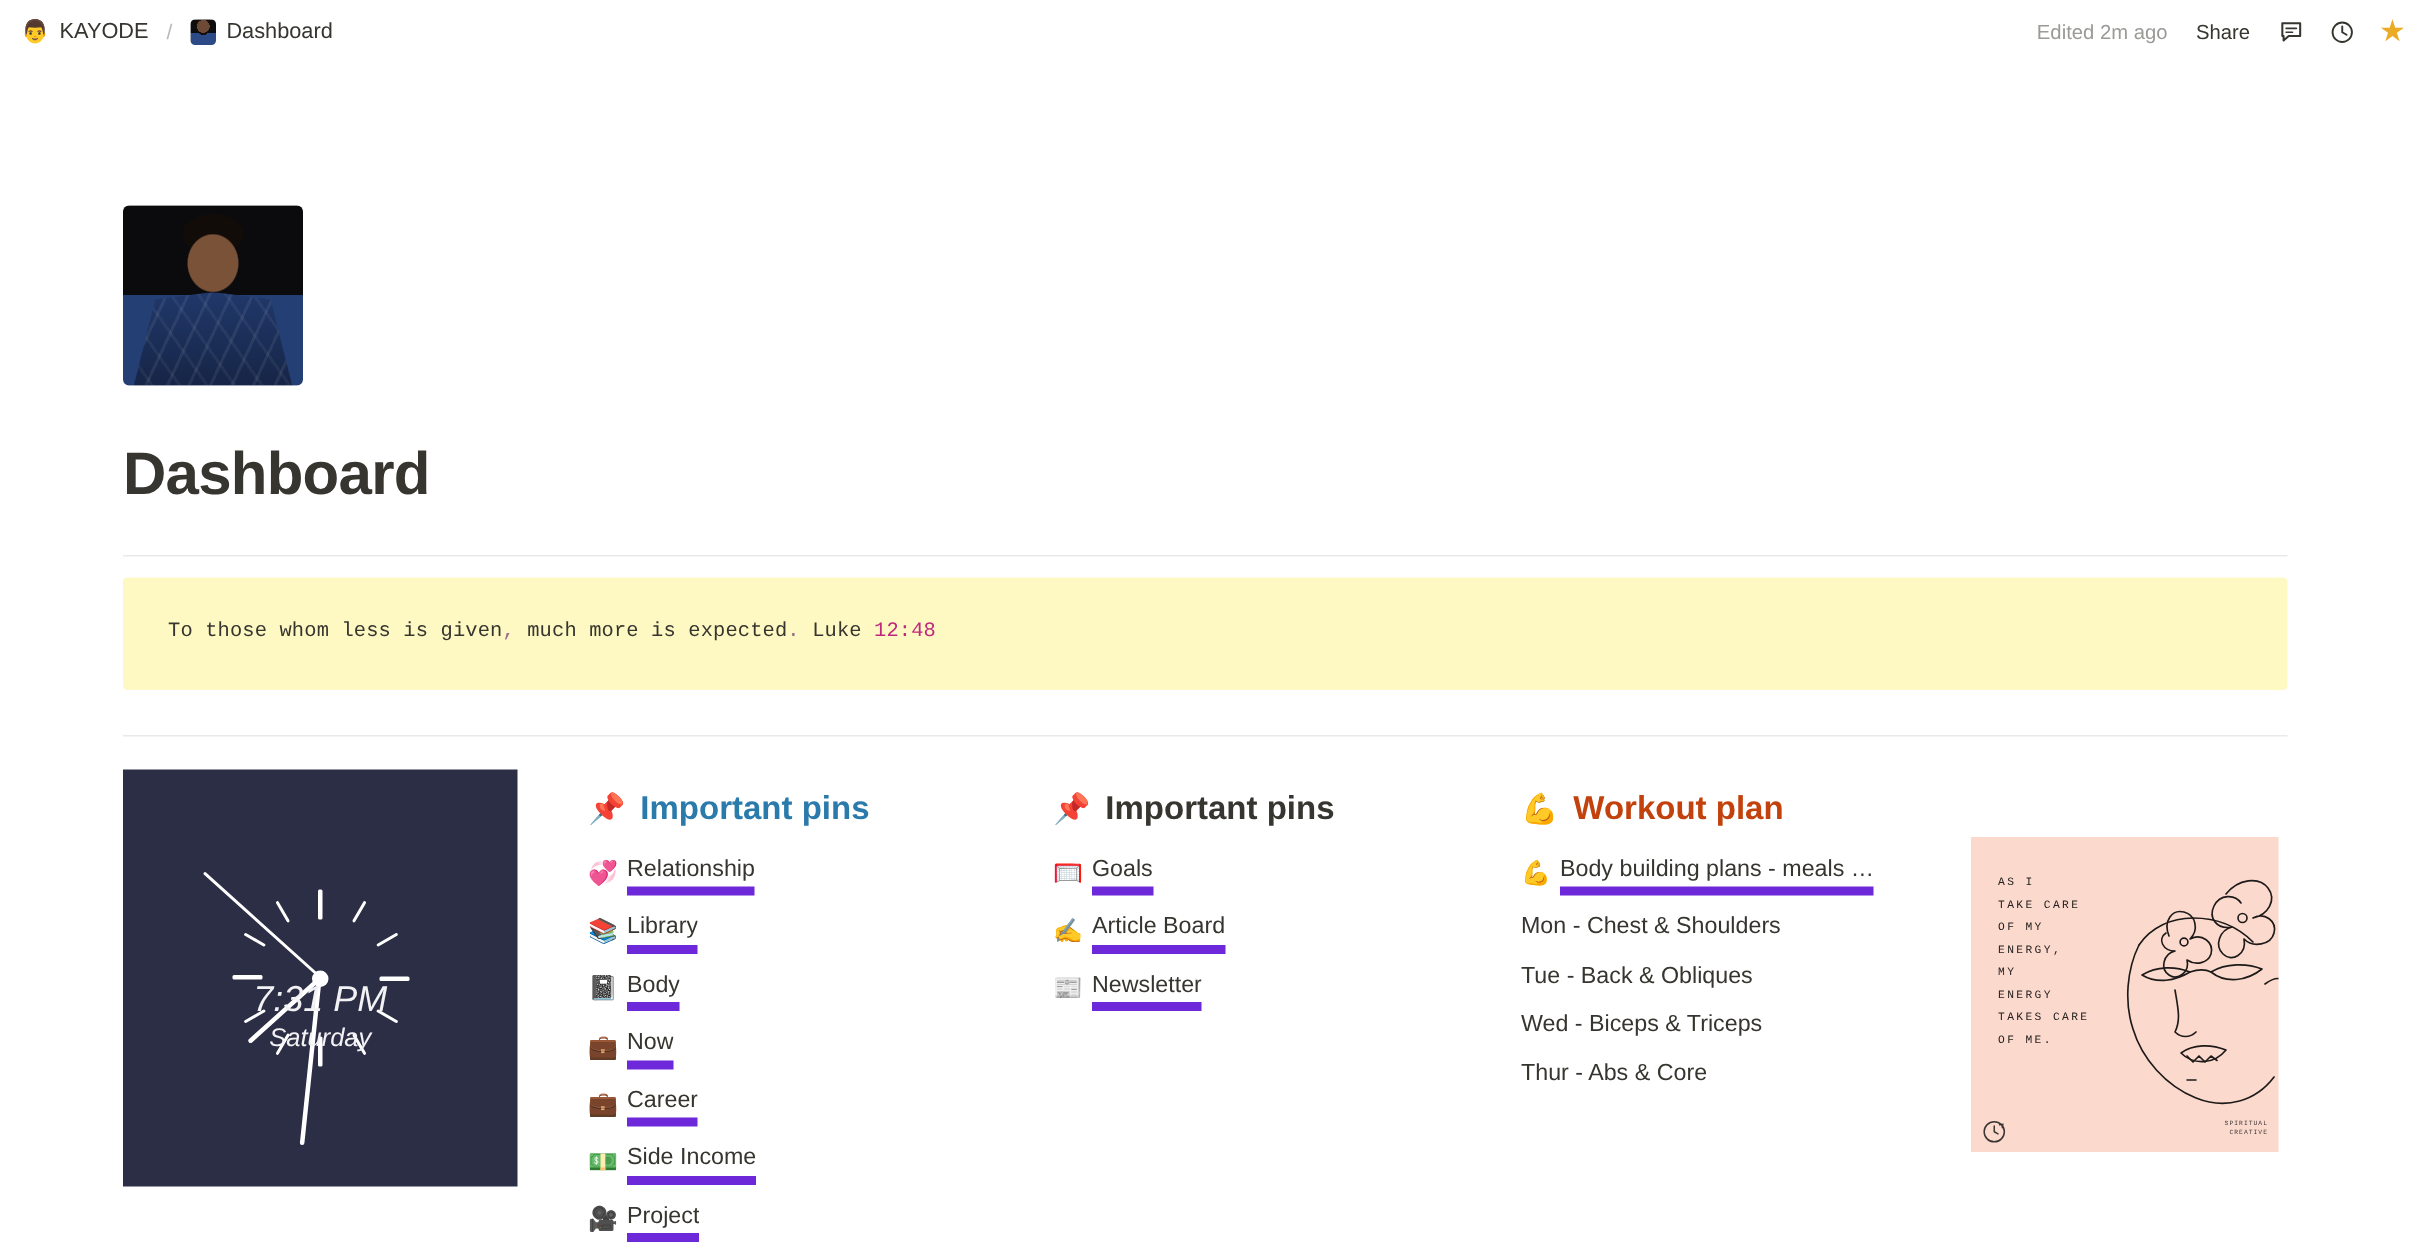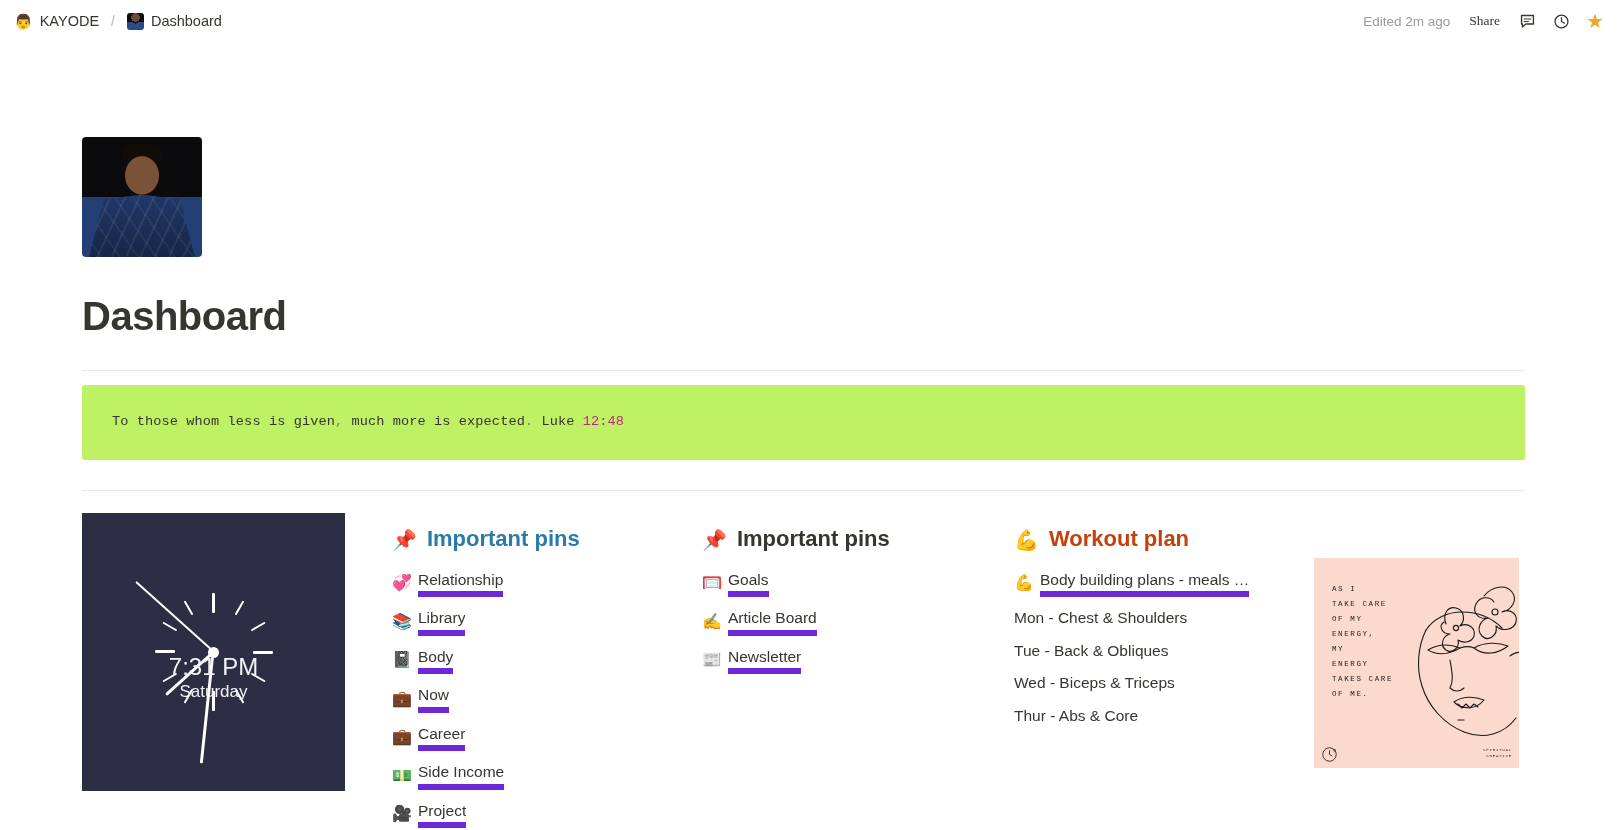--- a/index.html
+++ b/index.html
@@ -65,21 +65,20 @@
     border-radius: 3px;
     cursor: pointer;
     white-space: nowrap;
   }
   .share-btn {
     color: #37352f;
     font-size: 13.5px;
     padding: 3px 7px;
     border-radius: 3px;
     cursor: pointer;
-    font-family: Liberation Serif, serif;
   }
   .icon-btn {
     width: 28px; height: 28px;
     display: flex; align-items: center; justify-content: center;
     border-radius: 4px;
     cursor: pointer;
   }
   .star { color: #ecab26; font-size: 20px; line-height: 1; }
 
   
@@ -122,41 +121,41 @@
   hr.divider {
     border: none;
     border-top: 1px solid #e9e9e7;
     margin: 30px 0 0 0;
     height: 1px;
   }
 
   
   .codeblock {
     margin-top: 14px;
-    background: #bef264;
+    background: #fef9c3;
     border-radius: 3px;
     padding: 27px 30px 28px 30px;
     font-family: "Liberation Mono", monospace;
     font-size: 13.6px;
     line-height: 1.5;
     color: #37352f;
     letter-spacing: 0.1px;
     white-space: pre-wrap;
   }
   .tok-punc { color: #9b6a8c; }
   .tok-num  { color: #c0277f; }
 
   
   .columns {
     display: flex;
     margin-top: 22px;
     align-items: flex-start;
   }
   .col { padding-right: 24px; }
-  .col-clock   { width: 310px; flex: none; }
+  .col-clock   { width: 310px; flex: none; font-style: italic; }
   .col-pins1   { width: 310px; flex: none; }
   .col-pins2   { width: 312px; flex: none; }
   .col-workout { width: 300px; flex: none; }
   .col-image   { width: 230px; flex: none; }
 
   
   .clock {
     width: 263px; height: 278px;
     background: #2b2e45;
     position: relative;

